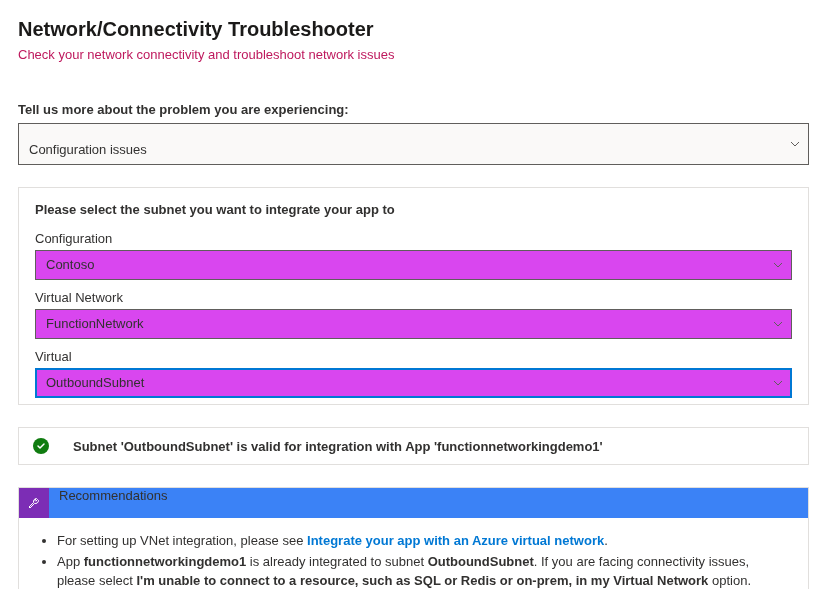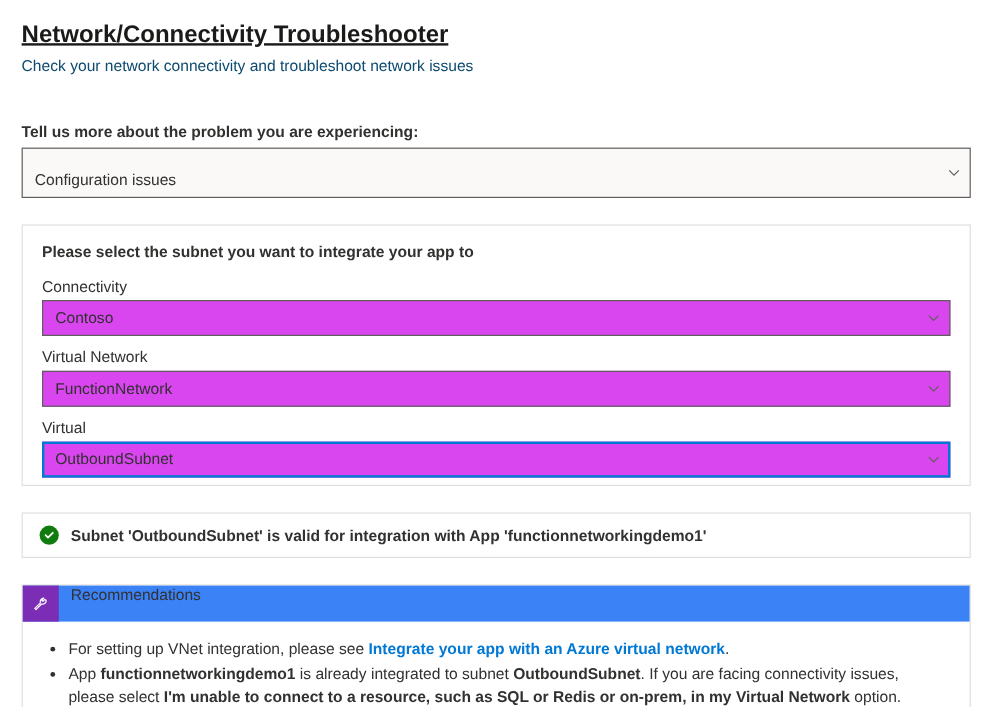--- a/index.html
+++ b/index.html
@@ -9,25 +9,24 @@
       color: #323130;
       padding: 18px;
       background: #fff;
       width: 827px;
     }
     .page-title {
       font-size: 20px;
       font-weight: 600;
       margin-bottom: 6px;
       color: #1b1a19;
-      text-decoration: underline;
     }
     .page-subtitle {
       font-size: 13px;
-      color: #0c4a6e;
+      color: #be185d;
       margin-bottom: 20px;
     }
     .prompt-label {
       font-weight: 600;
       font-size: 13px;
       margin-bottom: 6px;
       margin-top: 40px;
     }
     .select-wrap {
       position: relative;
@@ -81,21 +80,21 @@
     .field-select.highlight {
       border: 2px solid #0078d4;
       padding: 4px 25px 4px 9px;
     }
     .validation-box {
       border: 1px solid #e1dfdd;
       padding: 10px 14px;
       margin-top: 22px;
       display: flex;
       align-items: center;
-      gap: 10px;
+      gap: 24px;
     }
     .validation-text {
       font-weight: 600;
       font-size: 13px;
     }
     .check-icon {
       width: 16px; height: 16px;
       background: #107c10;
       border-radius: 50%;
       display: inline-flex;
@@ -151,21 +150,21 @@
   <span class="chevron">
     <svg width="12" height="12" viewBox="0 0 12 12">
         <path d="M2 4 L6 8 L10 4" stroke="#605e5c" stroke-width="1" fill="none"></path>
       </svg>
   </span>
 </div>
 
 <div class="panel">
   <div class="panel-title">Please select the subnet you want to integrate your app to</div>
 
-  <div class="field-label first">Connectivity</div>
+  <div class="field-label first">Configuration</div>
   <div class="select-wrap">
     <div class="field-select">Contoso</div>
     <span class="chevron">
       <svg width="12" height="12" viewBox="0 0 12 12">
           <path d="M2 4 L6 8 L10 4" stroke="#605e5c" stroke-width="1" fill="none"></path>
         </svg>
     </span>
   </div>
 
   <div class="field-label">Virtual Network</div>

